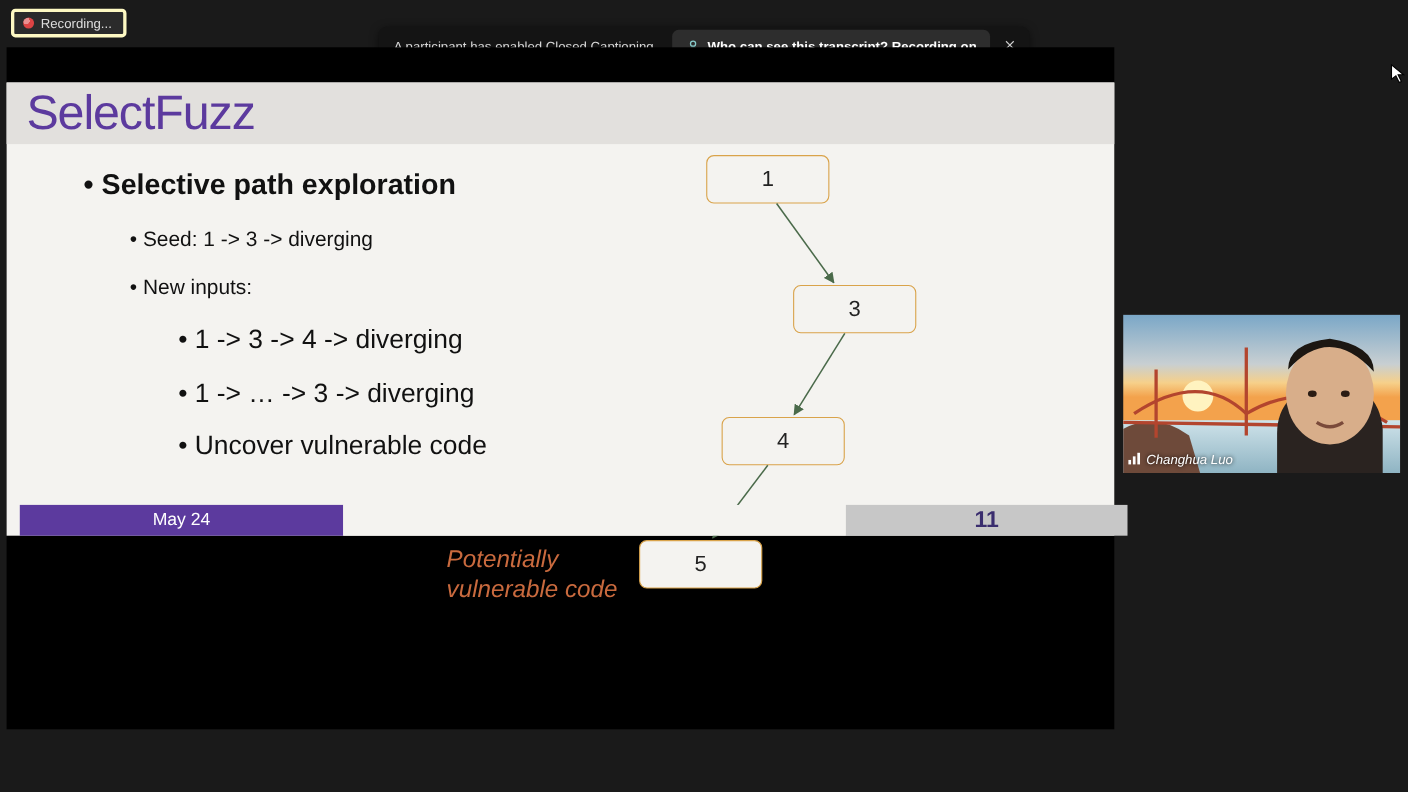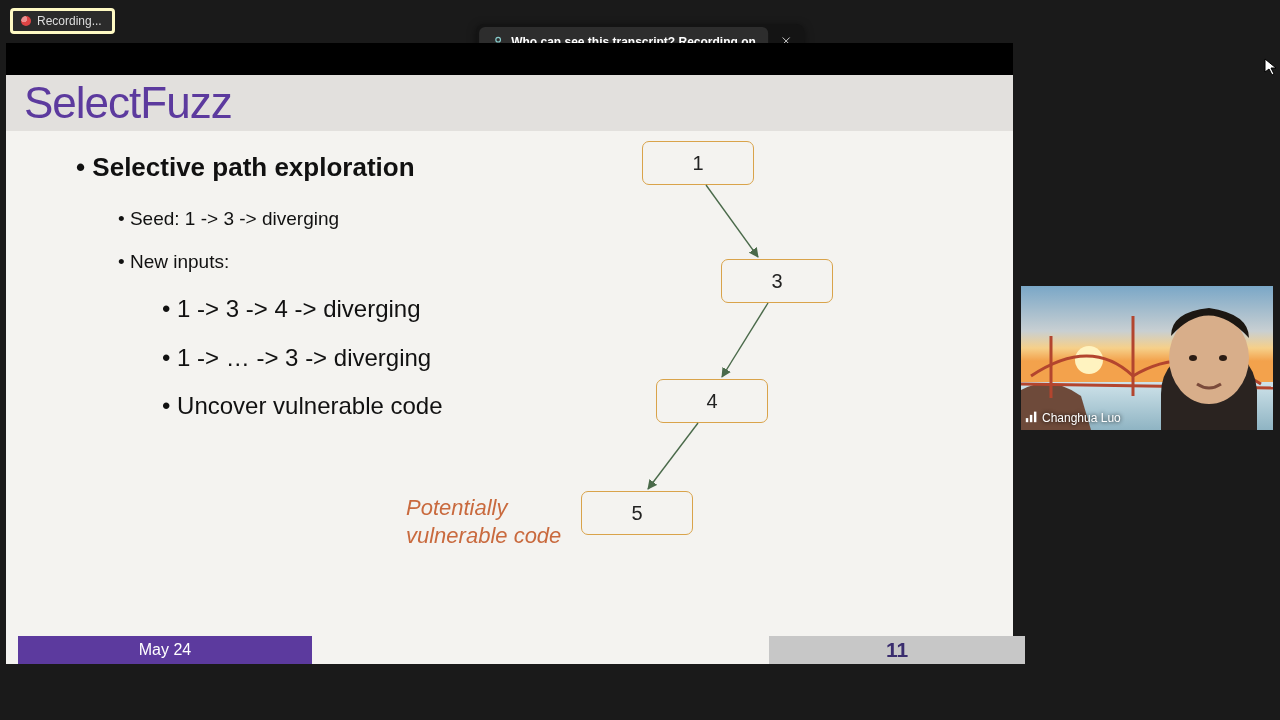--- a/index.html
+++ b/index.html
@@ -71,21 +71,21 @@
   
   .slide-frame {
     position: absolute;
     left: 6px; top: 43px;
     width: 1007px; height: 620px;
     background: #000;
   }
   .slide {
     position: absolute;
     left: 0; top: 32px;
-    width: 1007px; height: 589px;
+    width: 1007px; height: 412px;
     background: #f4f3f0;
   }
   .slide-header {
     height: 56px;
     background: #e2e0dd;
     display:flex; align-items:center;
     padding-left: 18px;
   }
   .slide-title {
     font-size: 44px;
@@ -157,37 +157,39 @@
     width:252px; height:144px;
     background:#333;
     overflow:hidden;
   }
   .webcam svg.scene{width:100%;height:100%;display:block;}
   .webcam .nametag{
     position:absolute; left:4px; bottom:4px;
     color:#fff; font-size:12px;
     display:flex; align-items:center; gap:4px;
     text-shadow:0 0 4px #000;
+    font-style:italic;
   }
   .webcam .nametag svg{width:13px;height:13px;}
 
   
   .cursor{
     position:absolute; right:2px; top:58px; width:14px;height:18px;
   }
 </style>
 </head>
 <body>
 
 <div class="recording-pill">
   <span class="rec-dot"></span>
   <span>Recording...</span>
 </div>
 
 <div class="top-notif">
+  <div class="msg">A participant has enabled Closed Captioning</div>
   <div class="pill">
     <span class="small-icon">
       <svg viewBox="0 0 24 24" fill="none" stroke="currentColor" stroke-width="2">
           <circle cx="12" cy="8" r="4"></circle>
           <path d="M4 21c0-4 4-6 8-6s8 2 8 6"></path>
         </svg>
     </span>
     <span>Who can see this transcript? Recording on</span>
   </div>
   <div class="close">

